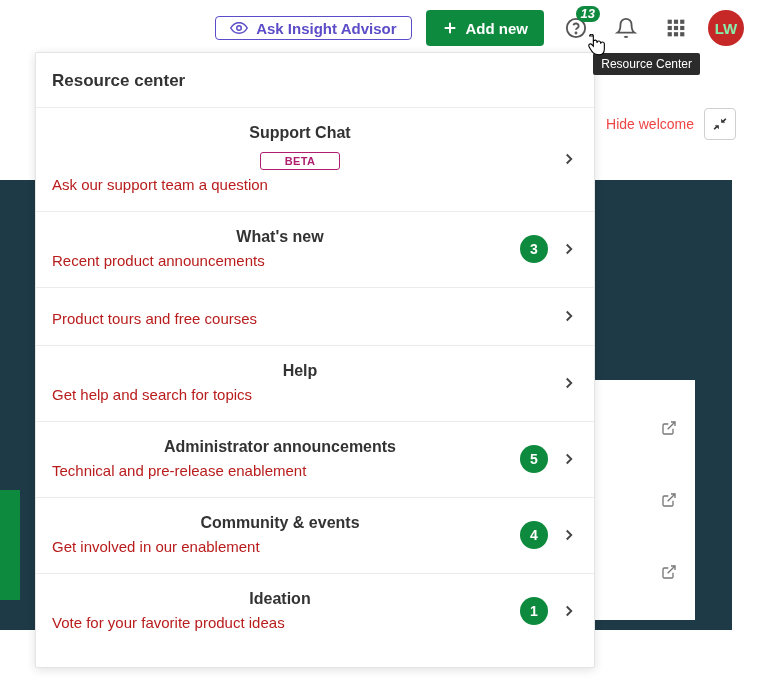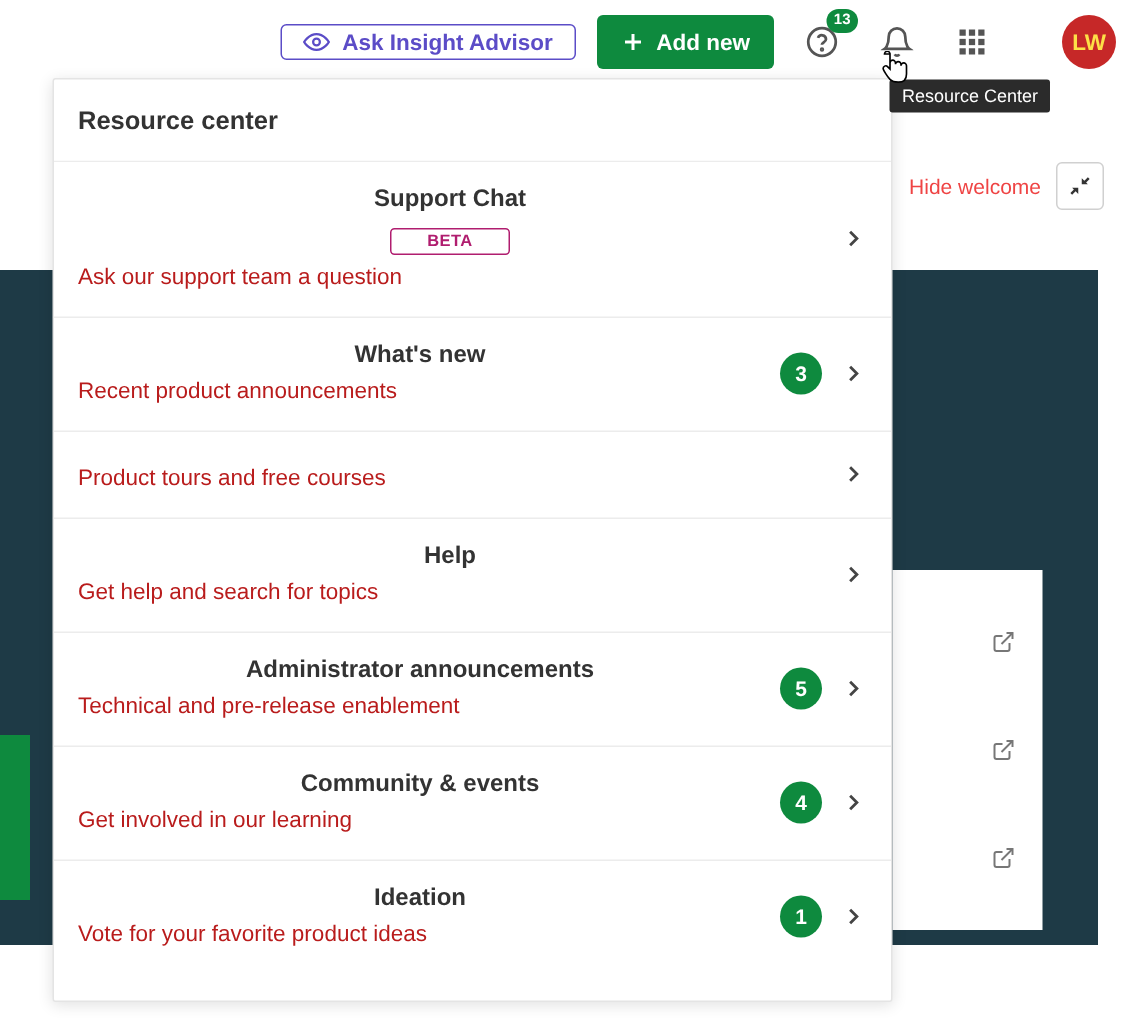--- a/index.html
+++ b/index.html
@@ -58,36 +58,36 @@
     cursor: pointer;
     position: relative;
     color: #555;
   }
   .help-badge {
     position: absolute;
     top: -4px; right: -6px;
     background: #0e8a3e;
     color: #fff;
     border-radius: 10px;
-    font-size: 10px;
+    font-size: 13px;
     font-weight: 700;
     padding: 1px 5px;
     line-height: 14px;
+    font-style: italic;
   }
   .avatar {
     width: 36px; height: 36px;
     border-radius: 50%;
     background: #c62828;
-    color: #fde047;
+    color: #86efac;
     font-weight: 600;
     font-size: 15px;
     display: inline-flex;
     align-items: center;
     justify-content: center;
-    margin-left: 28px;
   }
   .tooltip {
     position: absolute;
     top: 53px;
     right: 62px;
     background: #2b2b2b;
     color: #fff;
     font-size: 12px;
     padding: 4px 8px;
     border-radius: 2px;
@@ -380,21 +380,21 @@
       <svg class="chev" width="18" height="18" viewBox="0 0 24 24" fill="none" stroke="currentColor" stroke-width="2.5">
           <polyline points="9 18 15 12 9 6"></polyline>
         </svg>
     </div>
 
     <div class="item">
       <div class="item-text">
         <div class="item-title">
             <span>Community &amp; events</span>
           </div>
-        <div class="item-sub">Get involved in our learning</div>
+        <div class="item-sub">Get involved in our enablement</div>
       </div>
       <span class="count">4</span>
       <svg class="chev" width="18" height="18" viewBox="0 0 24 24" fill="none" stroke="currentColor" stroke-width="2.5">
           <polyline points="9 18 15 12 9 6"></polyline>
         </svg>
     </div>
 
     <div class="item">
       <div class="item-text">
         <div class="item-title">

